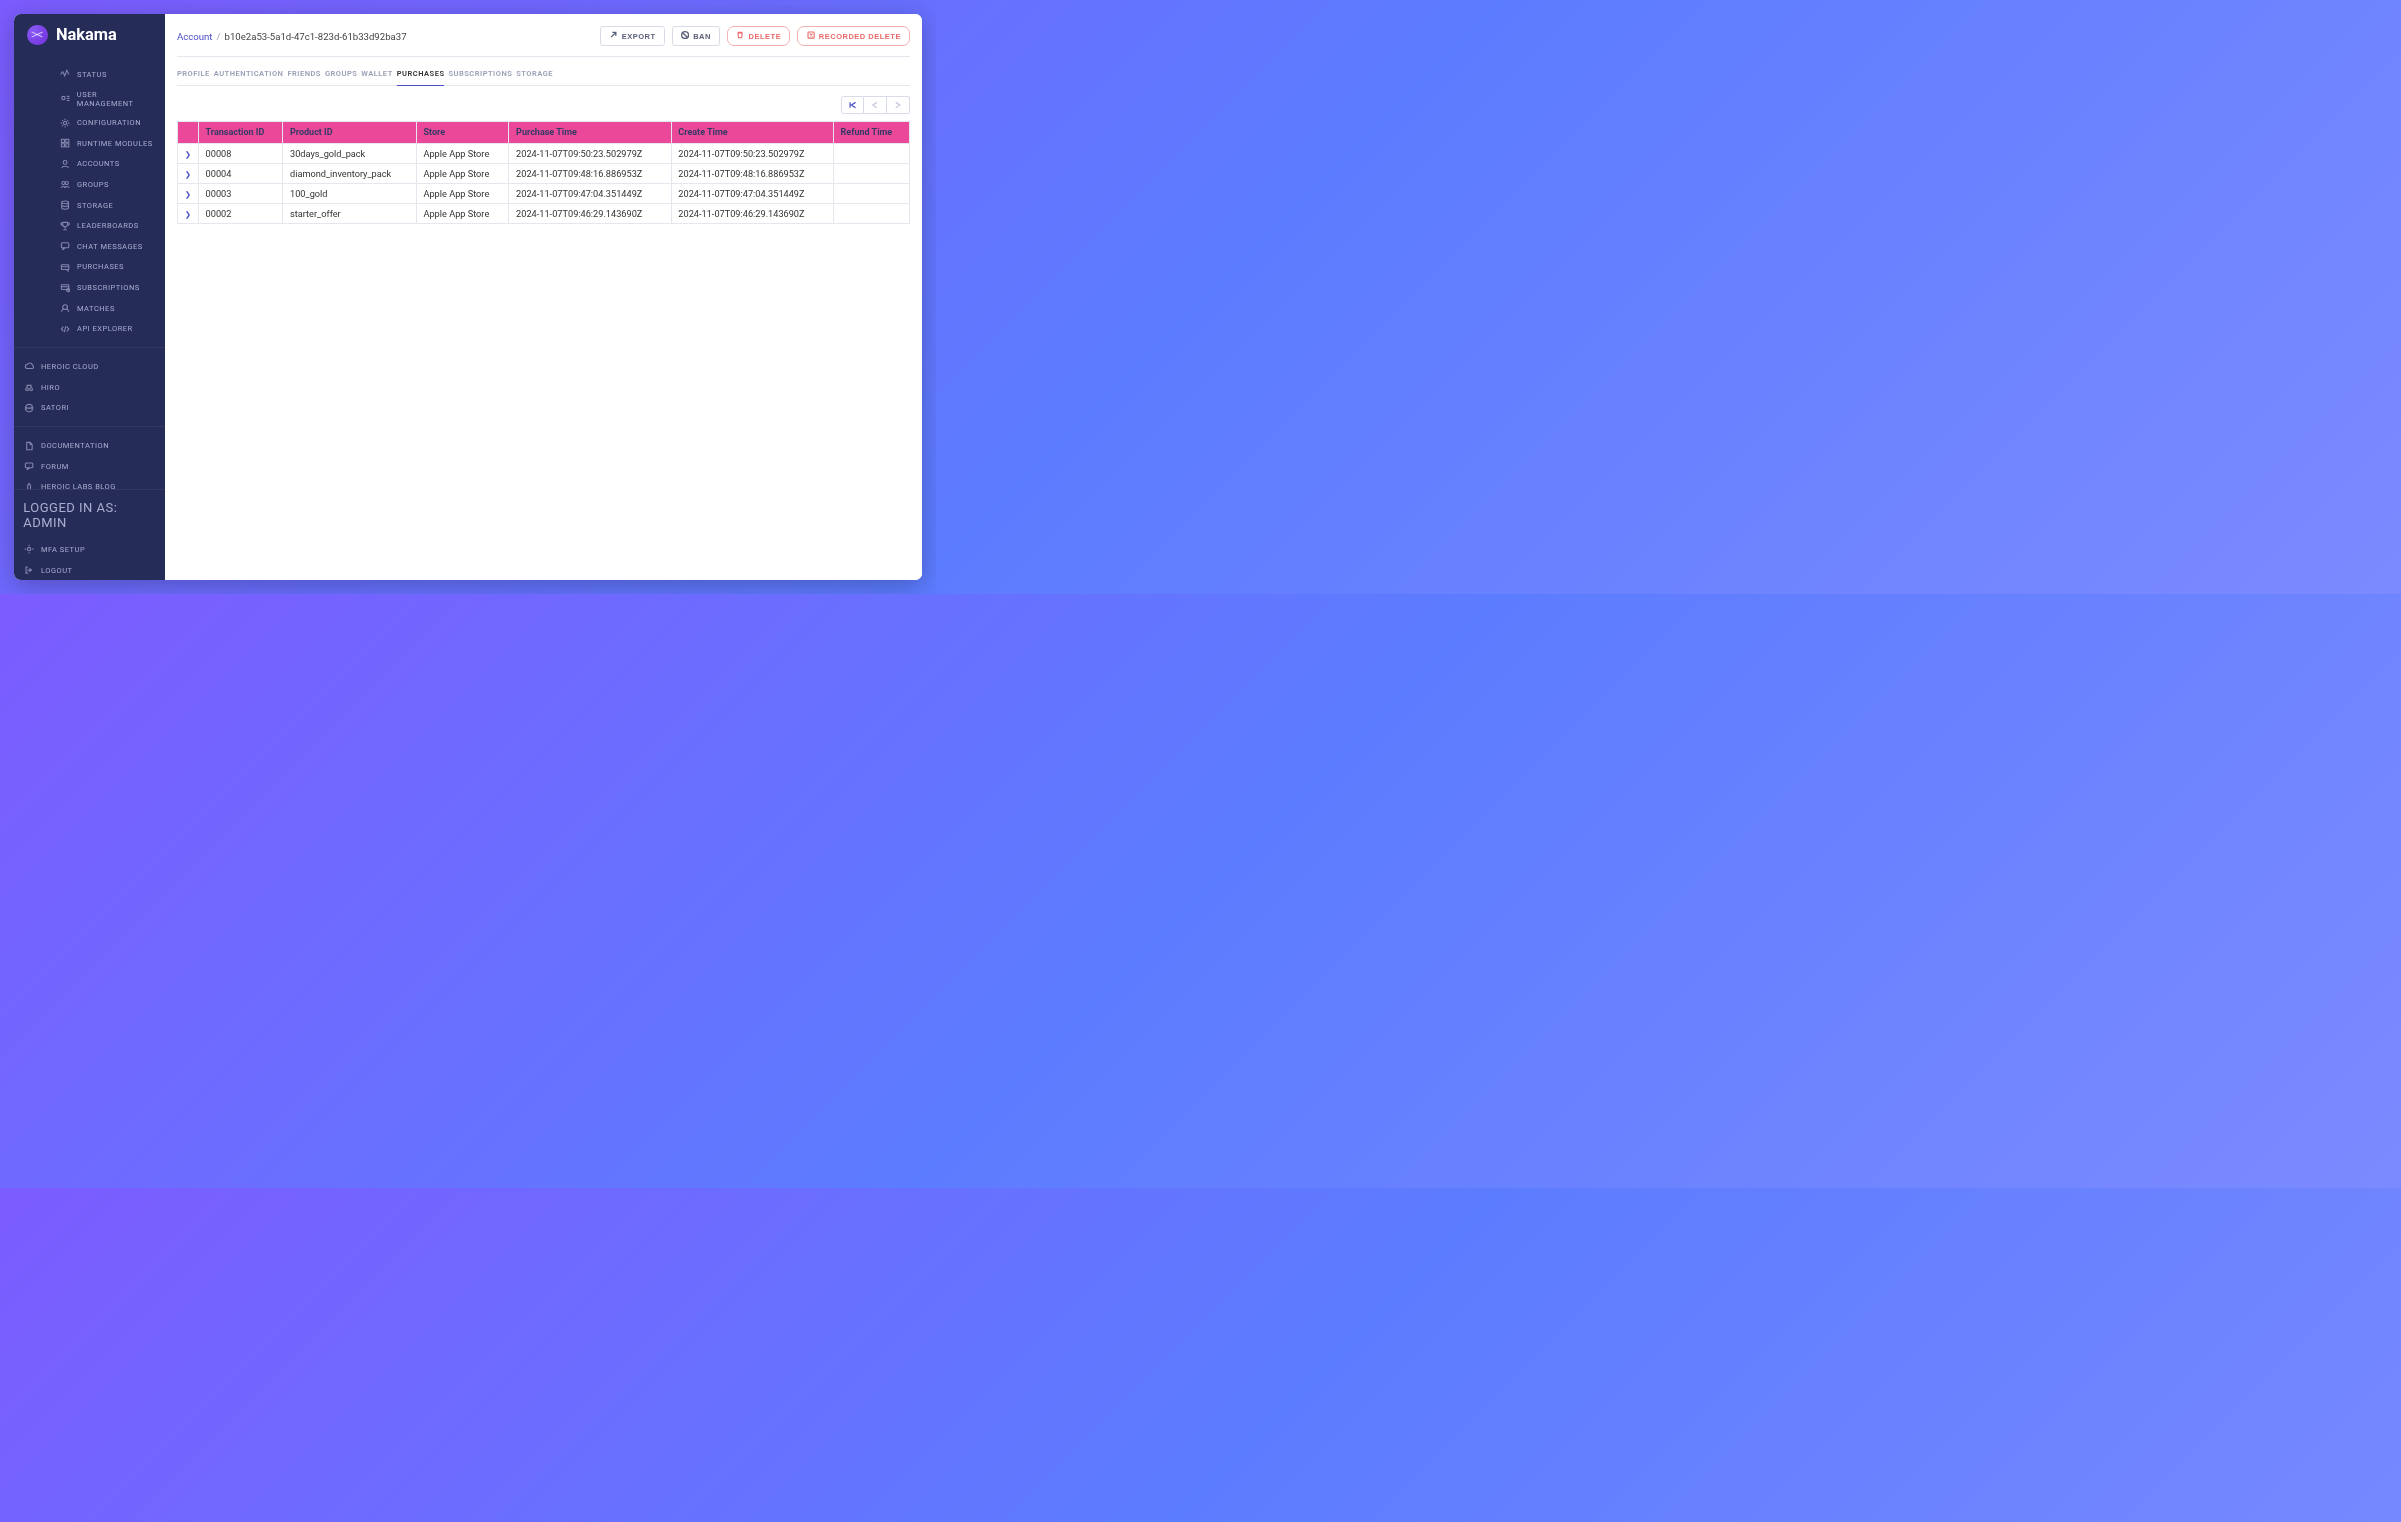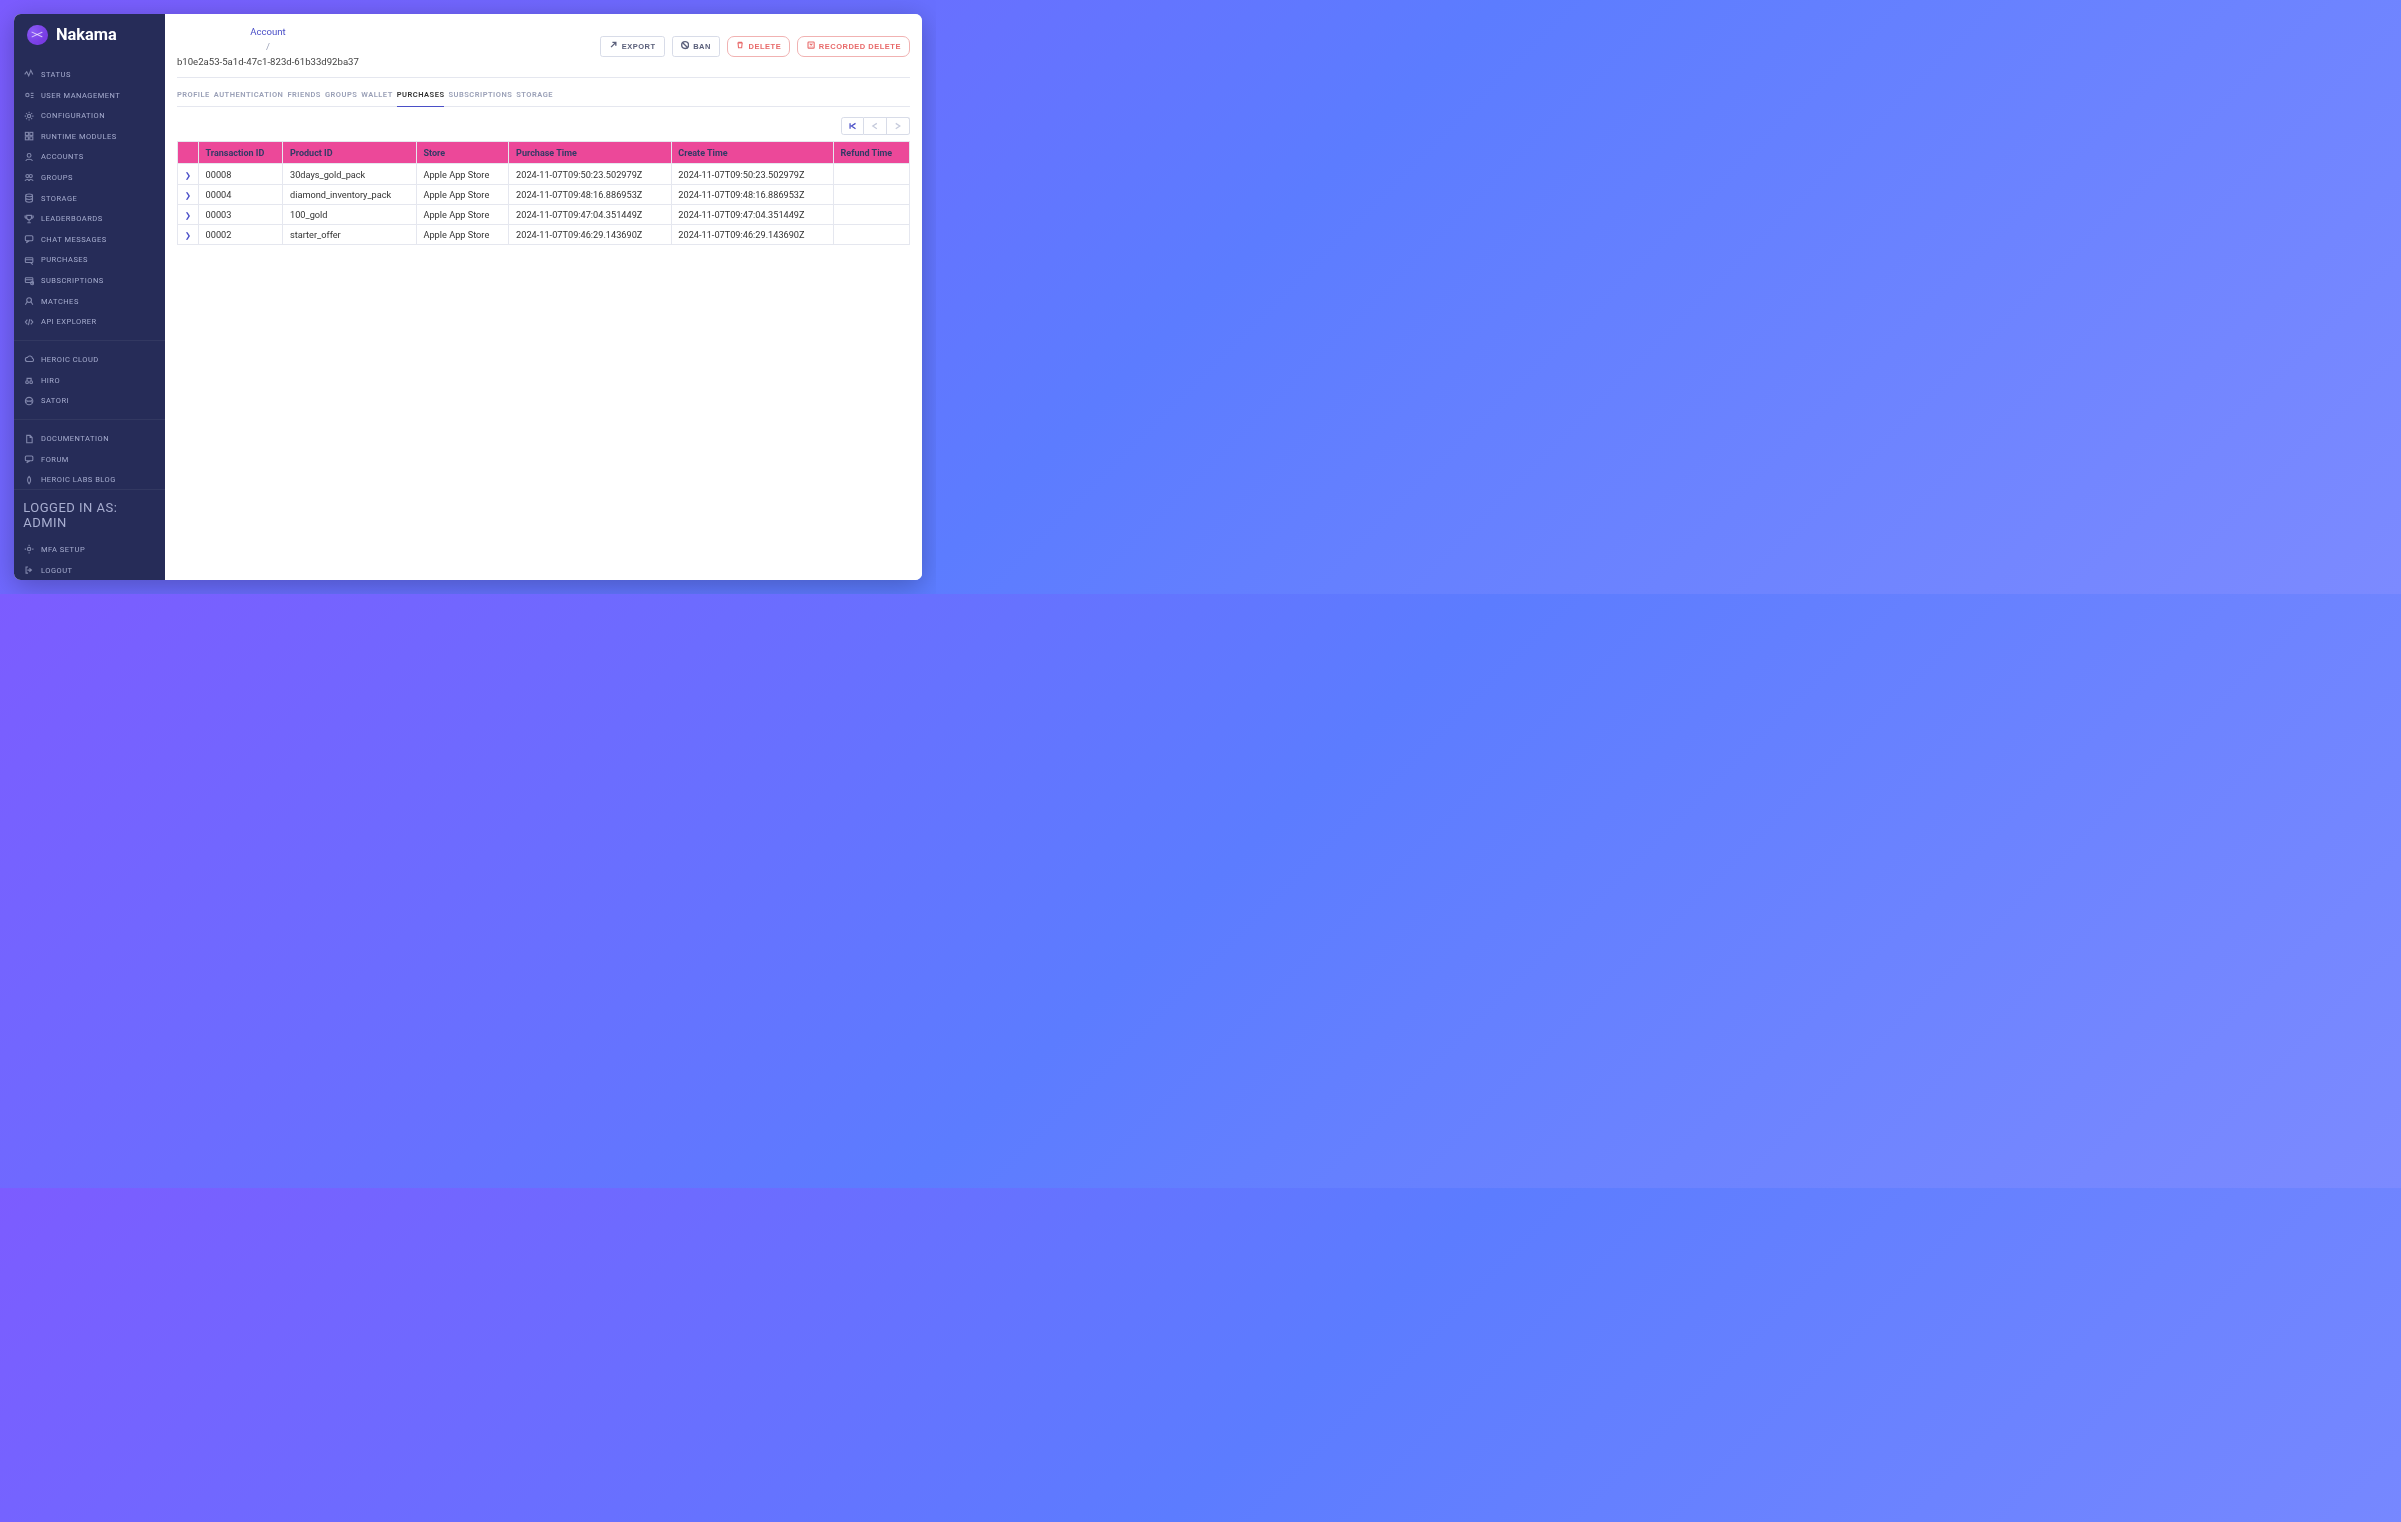--- a/index.html
+++ b/index.html
@@ -13,31 +13,31 @@
 .shell { display:flex; border-radius:6.8px; overflow:hidden; height:100%; box-shadow:0 5.5px 27px rgba(0,0,0,.25); background:#fff; }
 .sidebar { width:151px; background:#262c58; color:#a8aed0; flex-shrink:0; display:flex; flex-direction:column; }
 .logo-row { display:flex; align-items:center; gap:8.2px; padding:11px 13.6px 12.3px; }
 .logo-mark { width:20.5px; height:20.5px; border-radius:50%; background: radial-gradient(circle at 30% 30%, #8b5cf6, #6d28d9); position:relative; box-shadow:0 0 5.5px rgba(139,92,246,.4) inset; }
 .logo-mark::before, .logo-mark::after { content:''; position:absolute; background:rgba(255,255,255,.7); border-radius:0.7px; }
 .logo-mark::before { width:12.3px; height:0.8px; top:9.6px; left:4.1px; transform:rotate(25deg); }
 .logo-mark::after  { width:12.3px; height:0.8px; top:9.6px; left:4.1px; transform:rotate(-25deg); }
 .brand { font-size:16.4px; font-weight:700; color:#fff; }
 .nav { flex:1; overflow-y:auto; padding-top:4.1px; }
 .nav-group { border-top:0.7px solid rgba(255,255,255,.06); padding:8.2px 0; }
-.nav-group:first-child { border-top:none; padding-top:2.7px; }
+.nav-group:first-child { border-top:none; padding-top:2.7px;padding-left:36px; }
 .nav-item { display:flex; align-items:center; gap:6.8px; padding:4.8px 9.6px; font-size:7.5px; letter-spacing:0.5px; text-transform:uppercase; color:#a8aed0; cursor:pointer; }
 .nav-icon { width:11px; height:11px; display:flex; align-items:center; justify-content:center; opacity:.7; }
 .nav-icon svg { stroke:#a8aed0; }
 .footer-block { padding:9.6px; font-size:13px; letter-spacing:0.5px; text-transform:uppercase; color:#a8aed0; border-top:0.7px solid rgba(255,255,255,.06); }
 
 
 .main { flex:1; background:#fff; padding:12.3px 12.3px 12.3px; overflow:hidden; }
 .page-title { font-size:19px; font-weight:400; color:#222; margin-bottom:11px; }
 .crumb-row { display:flex; justify-content:space-between; align-items:center; border-bottom:0.7px solid #e5e7ef; padding-bottom:9.6px; }
-.breadcrumb { font-size:9.6px; color:#444; display:flex; gap:4.1px; align-items:center;flex-direction:column; }
+.breadcrumb { font-size:9.6px; color:#444; display:flex; gap:4.1px; align-items:flex-start; }
 .crumb-link { color:#4a4fc7; }
 .crumb-sep  { color:#9aa0b7; }
 .actions { display:flex; gap:7px; }
 .btn { display:flex; align-items:center; gap:4.1px; border:0.7px solid #d8dce8; background:#fff; padding:4.1px 8.2px; font-size:7.5px; letter-spacing:0.5px; text-transform:uppercase; color:#5a5f7a; border-radius:2.7px; cursor:pointer; font-weight:600; }
 .btn.danger { color:#e86a6a; border-color:#f1b2b2;border-radius:7px; }
 .btn svg { stroke:currentColor; }
 .tabs { display:flex; gap:4px; border-bottom:0.7px solid #e5e7ef; margin-top:12.3px; }
 .tab { font-size:7.5px; letter-spacing:0.5px; text-transform:uppercase; color:#9aa0b7; padding:0 0 6.8px 0; cursor:pointer; font-weight:600; }
 .tab.active { color:#333; border-bottom:1.4px solid #4a4fc7; margin-bottom:-0.7px; }
 .pager-row { display:flex; justify-content:flex-end; margin:9.6px 0 6.8px; }

